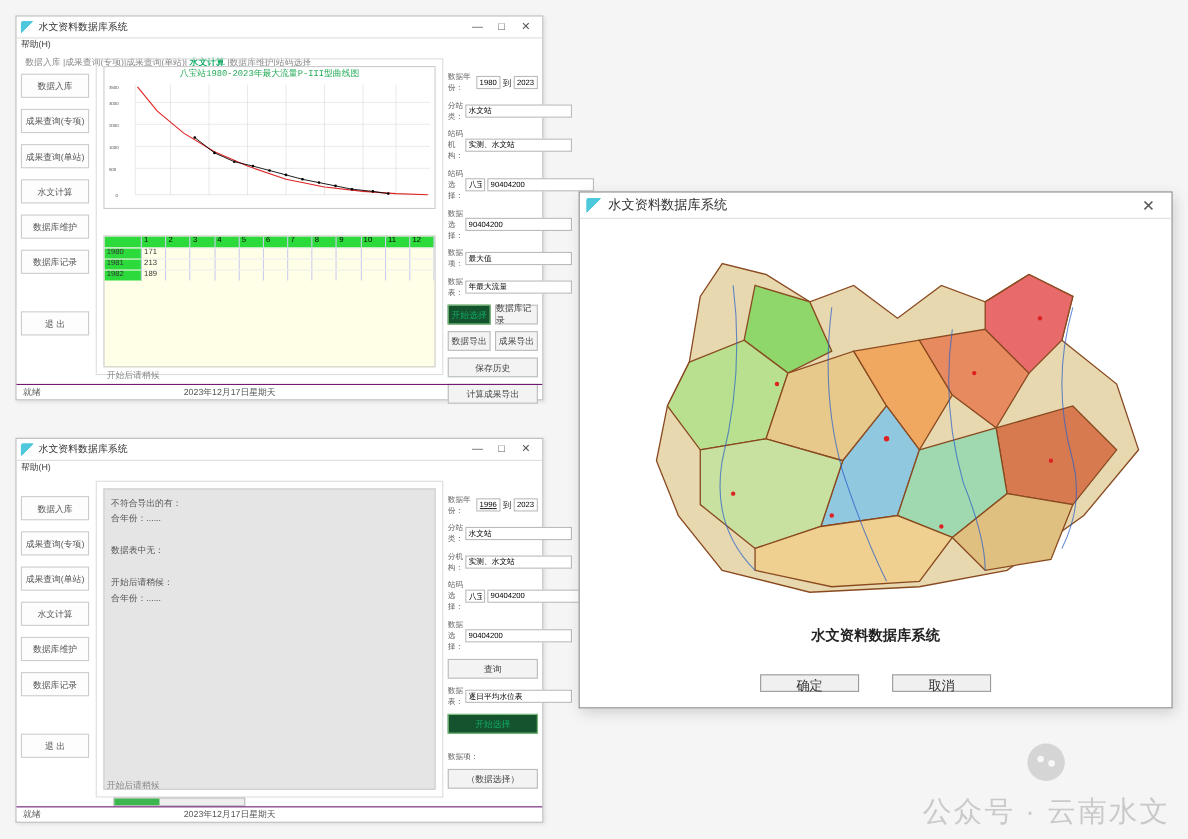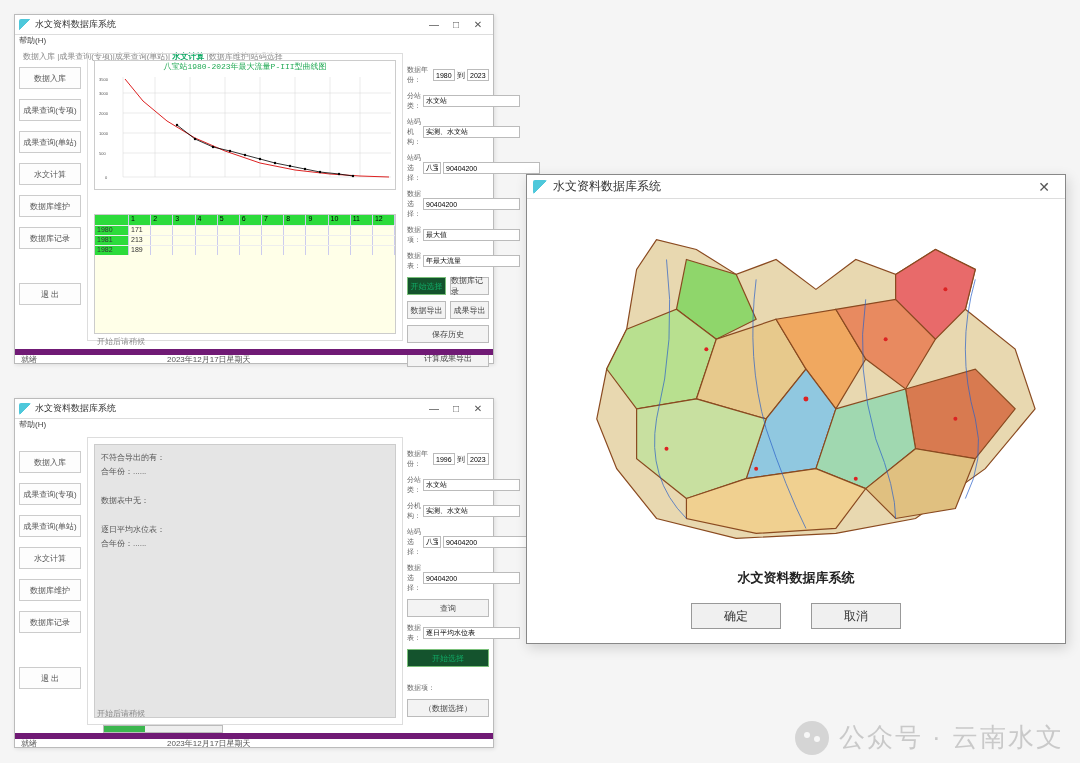--- a/index.html
+++ b/index.html
@@ -87,21 +87,21 @@
     flex:1; height:12px; font-size:7px;
     border:1px solid #bbb; padding:0 2px; background:#fff;
   }
   .small-btn {
     height: 18px; border:1px solid #bbb; background:#f3f3f3;
     font-size:8px; display:flex;align-items:center;justify-content:center;
     color:#444;
   }
   .status-bar {
     position:absolute; left:0; right:0; bottom:0; height:14px;
-    border-top:6px solid #701a75; font-size:8px;
+    border-top:1px solid #701a75; font-size:8px;
     display:flex; align-items:center; padding:0 6px; color:#555;
   }
   
   .chart-box {
     position:absolute; left:6px; top:6px; right:6px; height:130px;
     border:1px solid #ccc;
   }
   .chart-title {
     text-align:center; font-size:8px; color:#2a5; height:12px;font-family:Liberation Mono, monospace;
   }
@@ -155,29 +155,30 @@
   }
   .map-caption {
     position:absolute; left:0; right:0; bottom:56px; text-align:center;
     font-size:13px; font-weight:bold; color:#222;
   }
   .map-buttons {
     position:absolute; left:0; right:0; bottom:14px;
     display:flex; justify-content:center; gap:30px;
   }
   .map-buttons button {
-    width:90px; height:26px; border:1px solid #999; background:#f0f0f0;
+    width:90px; height:16px; border:1px solid #999; background:#f0f0f0;
     font-size:12px; color:#333;
   }
 
   .watermark {
     position:absolute; right:16px; bottom:8px;
     font-size:26px; color:rgba(120,120,120,0.35);
     display:flex; align-items:center; gap:10px;
     letter-spacing:2px;
+    flex-direction:column;
   }
   .watermark .wx {
     width:34px;height:34px;border-radius:50%;
     background:rgba(120,120,120,0.25);
     position:relative;
   }
   .watermark .wx::before, .watermark .wx::after {
     content:""; position:absolute; border-radius:50%;
     background:rgba(255,255,255,0.8);
   }
@@ -414,21 +415,21 @@
     <div class="side-btn" style="margin-top:24px;">退 出</div>
   </div>
 
   <div class="main-area">
     <div class="text-pane">
       <div>不符合导出的有：</div>
       <div>合年份：......</div>
       <br>
       <div>数据表中无：</div>
       <br>
-      <div>逐日平均水位表：</div>
+      <div>开始后请稍候：</div>
       <div>合年份：......</div>
     </div>
   </div>
 
   <div class="right-panel">
     <div class="fld-row">
         <label>数据年份：</label>
       <input style="width: 22px; text-decoration: underline;" value="1996">
       <span>到</span>
       <input style="width: 22px;" value="2023">

